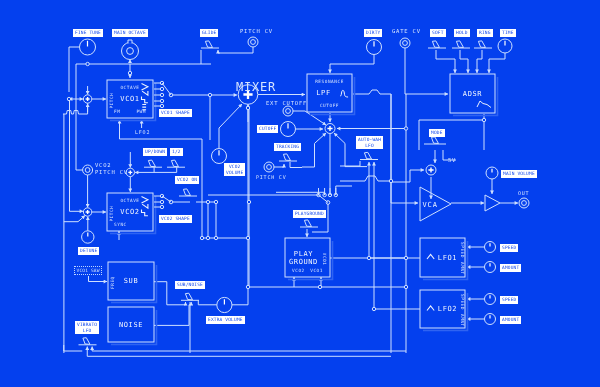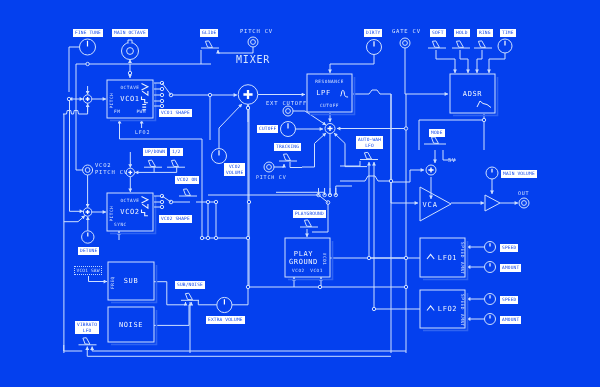--- a/index.html
+++ b/index.html
@@ -463,21 +463,21 @@
     <div class="lbl dotted" style="left: 74px; top: 266px;">VCO1 SAW</div>
     <div class="lbl" style="left: 75px; top: 321px;">VIBRATO
 LFO</div>
     <div class="lbl" style="left: 175px; top: 281px;">SUB/NOISE</div>
     <div class="lbl" style="left: 206px; top: 316px;">EXTRA VOLUME</div>
     <div class="lbl" style="left: 293px; top: 210px;">PLAYGROUND</div>
     <div class="lbl" style="left: 500px; top: 244px;">SPEED</div>
     <div class="lbl" style="left: 500px; top: 264px;">AMOUNT</div>
     <div class="lbl" style="left: 500px; top: 296px;">SPEED</div>
     <div class="lbl" style="left: 500px; top: 316px;">AMOUNT</div>
-    <div class="ptxt" style="left: 236px; top: 56px; font-size: 10px;">MIXER</div>
+    <div class="ptxt" style="left: 236px; top: 84px; font-size: 12px;">MIXER</div>
     <div class="ptxt" style="left: 240px; top: 28px; font-size: 5.5px;">PITCH CV</div>
     <div class="ptxt" style="left: 266px; top: 100px; font-size: 5.5px;">EXT CUTOFF</div>
     <div class="ptxt" style="left: 392px; top: 28px; font-size: 5.5px;">GATE CV</div>
     <div class="ptxt" style="left: 518px; top: 190px; font-size: 5px;">OUT</div>
     <div class="ptxt" style="left: 448px; top: 157px; font-size: 5.5px;">5V</div>
     <div class="ptxt" style="left: 95px; top: 162px; font-size: 5.5px;">VCO2
 PITCH CV</div>
     <div class="ptxt" style="left: 256px; top: 174px; font-size: 5px;">PITCH CV</div>
     <div class="ptxt" style="left: 135px; top: 129px; font-size: 5px;">LFO2</div>
   </div>

